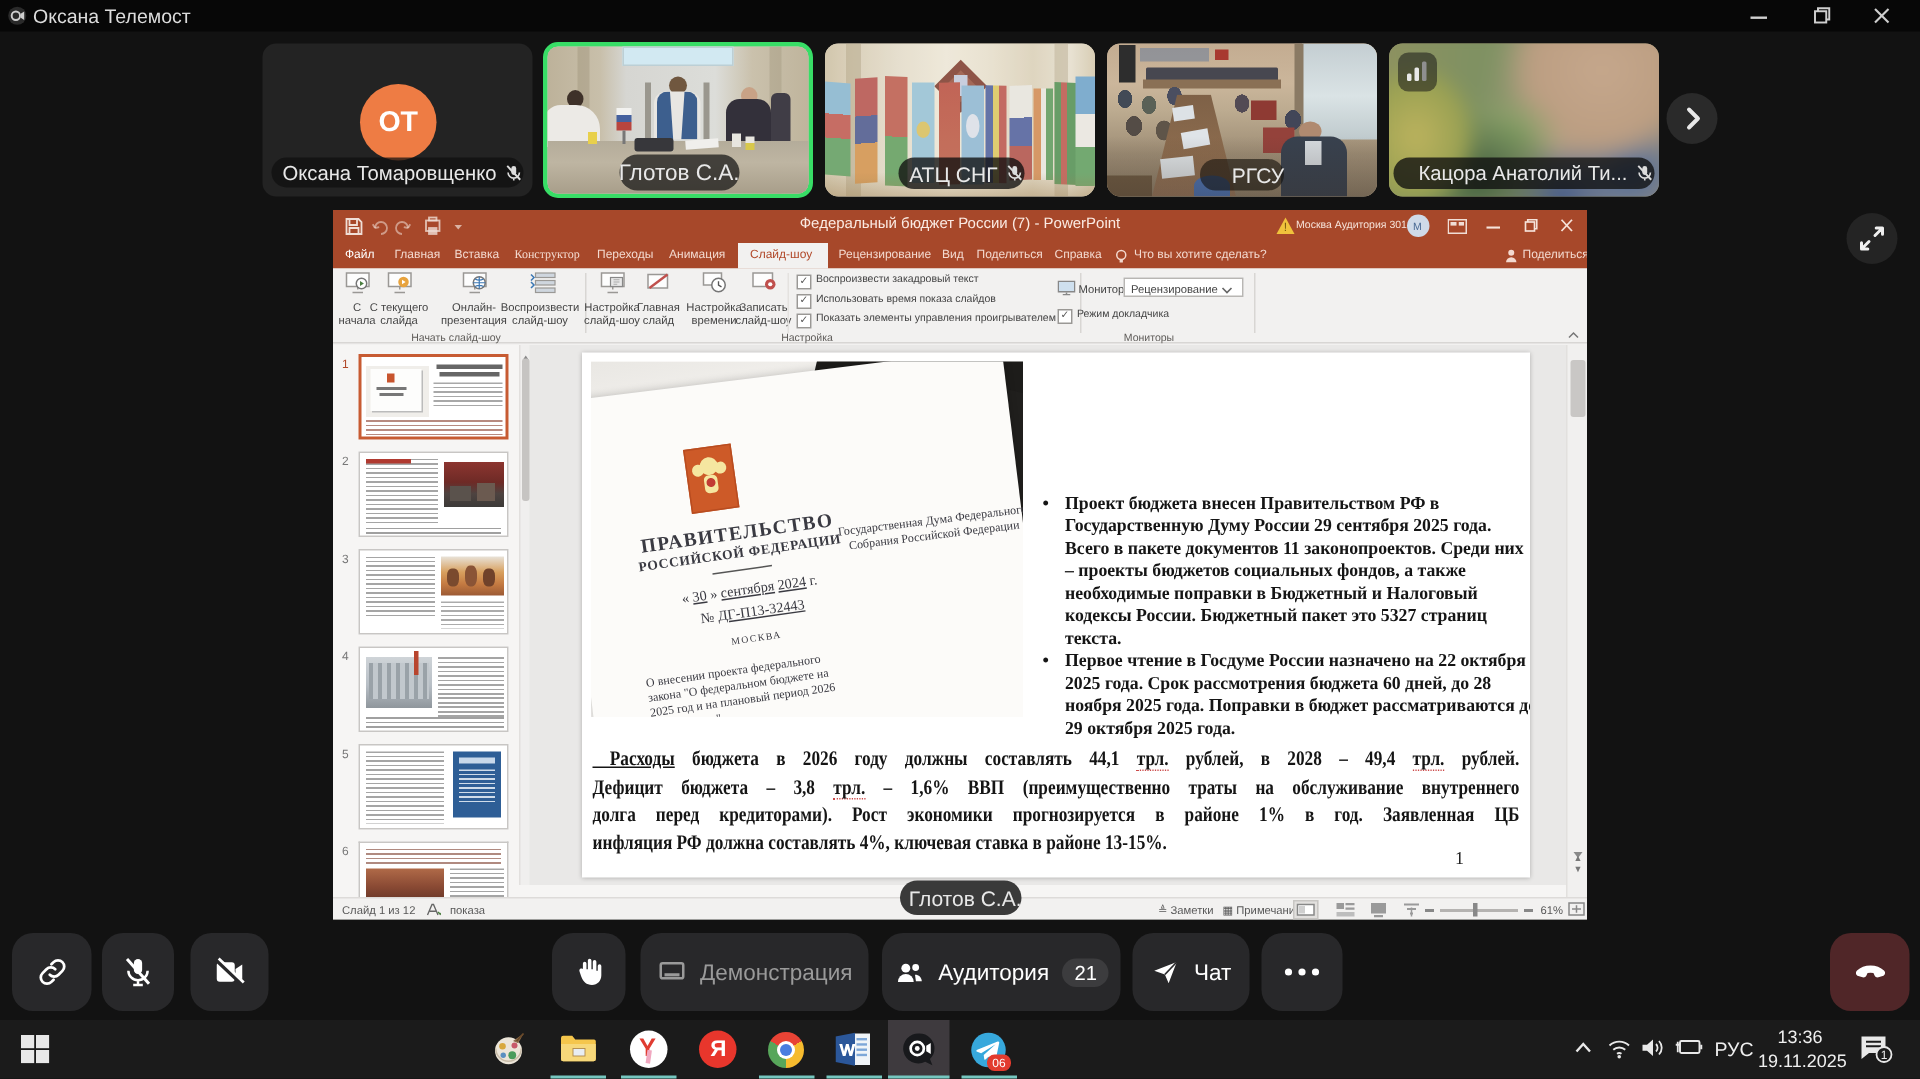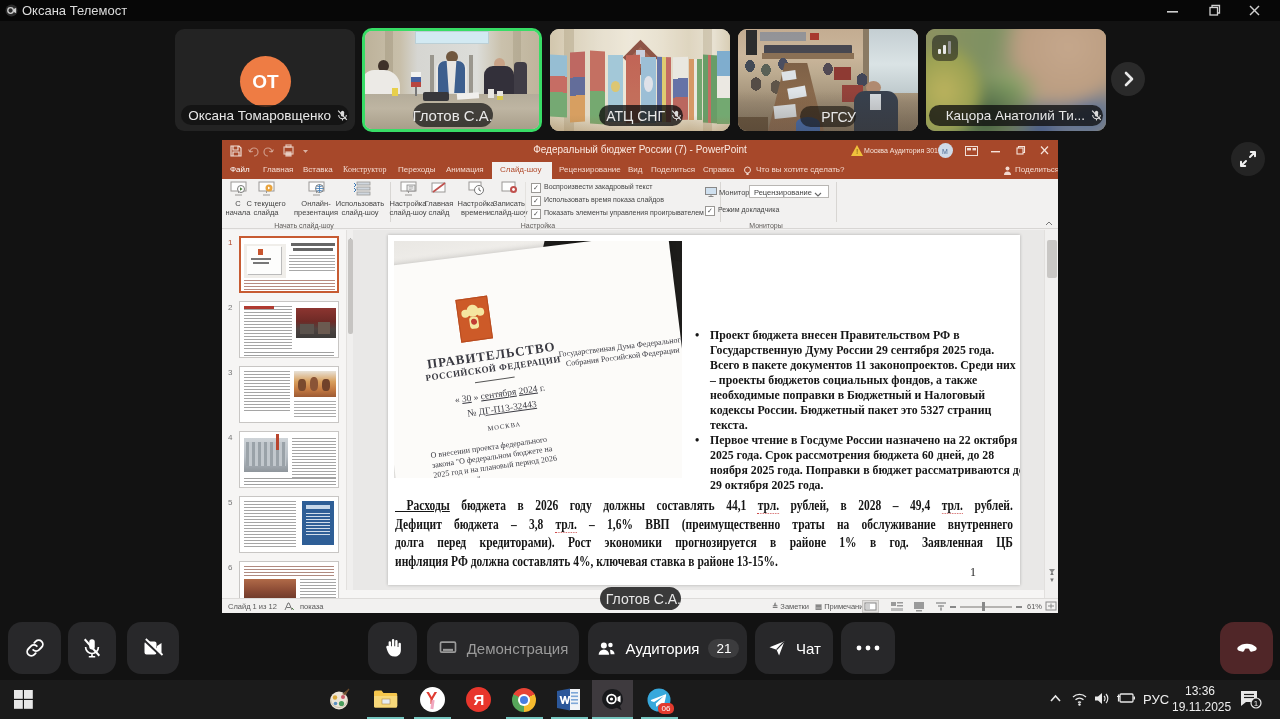--- a/index.html
+++ b/index.html
@@ -296,21 +296,21 @@
               <path d="M8.5 10v2M5 14h7" stroke="#9a9895" stroke-width="1"></path>
               <circle cx="11.5" cy="7.5" r="4" fill="#fff" stroke="#777"></circle>
               <path d="M7.5 7.5h8M11.5 3.5v8M8.7 5a6 6 0 0 0 5.6 0M8.7 10a6 6 0 0 1 5.6 0" stroke="#3c78b4" stroke-width="0.8" fill="none"></path>
             </svg></span><div class="tx">Онлайн-
 презентация</div></div>
       <div class="rbtn" style="left:109px;width:58px;"><span class="ic"><svg width="19" height="15" viewBox="0 0 19 15">
               <rect x="5" y="1" width="13" height="3" fill="#cfd6de" stroke="#9a9895" stroke-width="0.8"></rect>
               <rect x="5" y="6" width="13" height="3" fill="#cfd6de" stroke="#9a9895" stroke-width="0.8"></rect>
               <rect x="5" y="11" width="13" height="3" fill="#cfd6de" stroke="#9a9895" stroke-width="0.8"></rect>
               <path d="M2 2l2 2-2 2M2 7l2 2-2 2" stroke="#3c78b4" fill="none"></path>
-            </svg></span><div class="tx">Использовать
+            </svg></span><div class="tx">Воспроизвести
 слайд-шоу</div></div>
       <div class="abs" style="left:168px;top:3px;width:1px;height:40px;background:#d8d6d3;"></div>
       <div class="rlbl" style="left:12px;top:43px;width:140px;">Начать слайд-шоу</div>
 
       <div class="rbtn" style="left:160px;width:52px;"><span class="ic"><svg width="17" height="15" viewBox="0 0 17 15">
               <rect x="1" y="1" width="15" height="9" fill="#fdfdfd" stroke="#9a9895" stroke-width="1"></rect>
               <path d="M8.5 10v2M5 14h7" stroke="#9a9895" stroke-width="1"></path>
               <rect x="7" y="4" width="8" height="6" fill="#e8e8e8" stroke="#888" stroke-width="0.8"></rect>
               <path d="M9 5.5h4M9 7h4M9 8.5h2.5" stroke="#aaa" stroke-width="0.7"></path>
             </svg></span><div class="tx">Настройка

